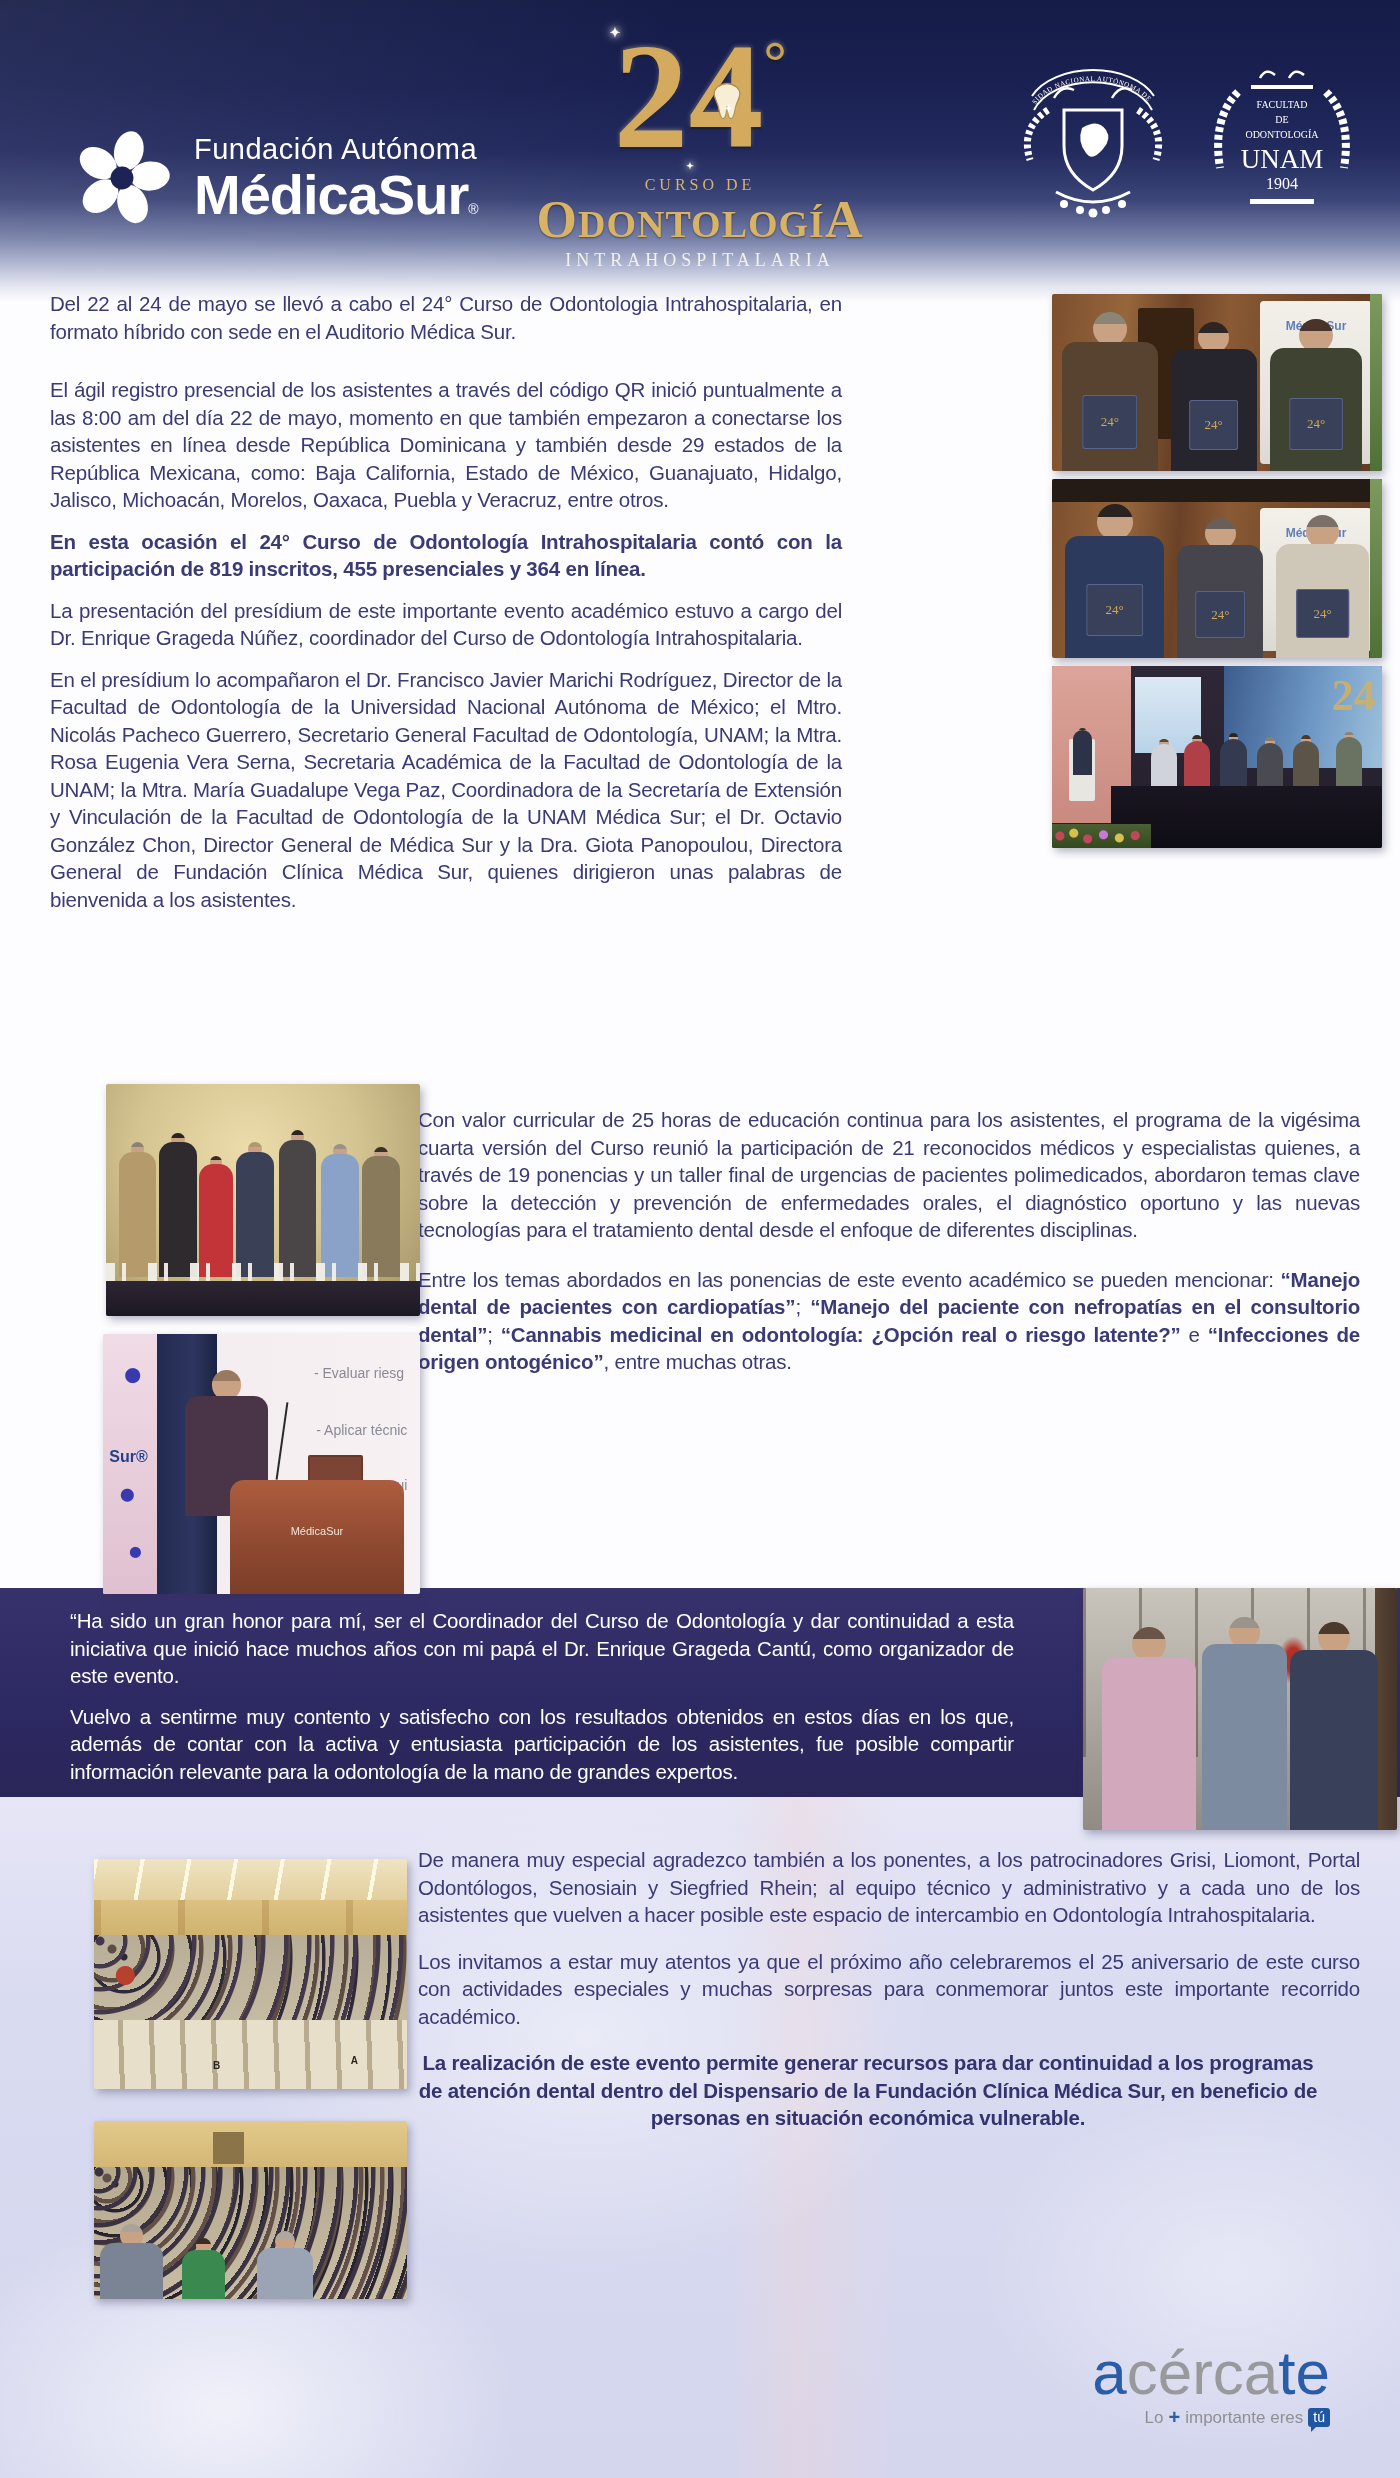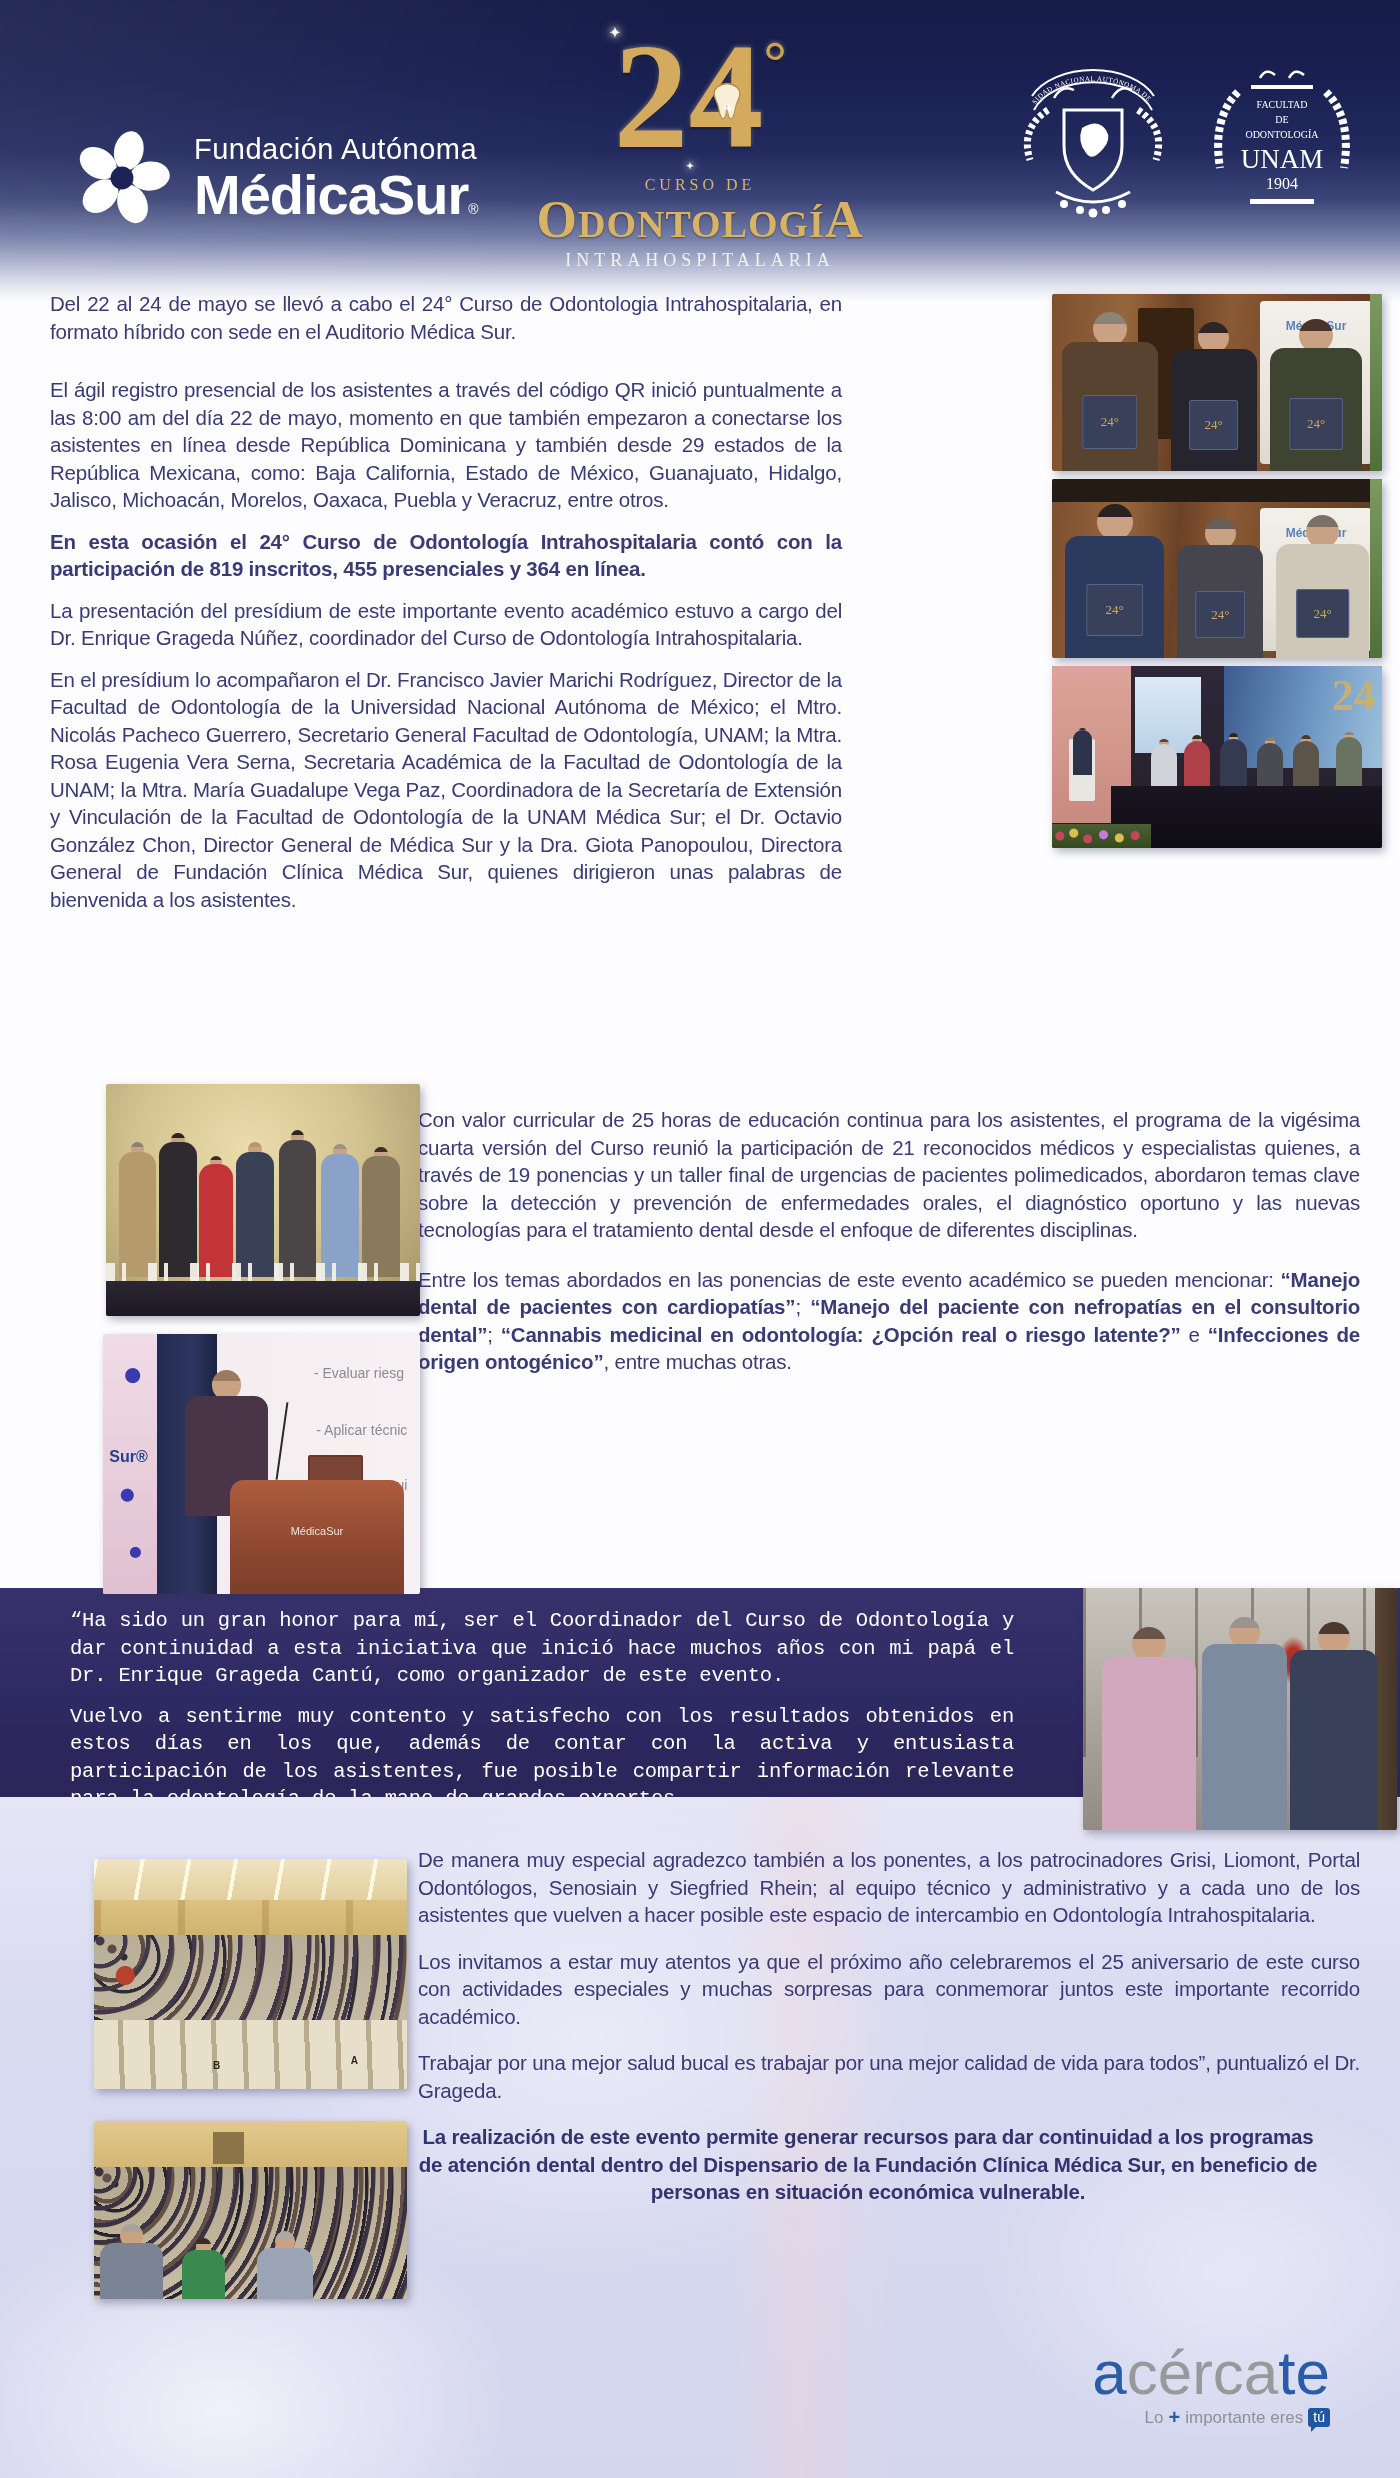--- a/index.html
+++ b/index.html
@@ -44,21 +44,21 @@
   .col2 p{margin:0 0 22px;}
   .col3{position:absolute;left:418px;top:1846px;width:942px;}
   .col3 p{margin:0 0 19px;}
   .closing-highlight{font-weight:700;text-align:center;color:#33336e;width:900px;margin:26px auto 0;}
 
   
   .quotebox{position:absolute;left:0;top:1588px;width:1400px;height:209px;
     background:linear-gradient(180deg,#37326c 0%,#2d2962 55%,#2a2659 100%);}
   .quote-text{position:absolute;left:70px;top:19px;width:944px;color:#ffffff;font-size:20.5px;
     line-height:27.5px;text-align:justify;letter-spacing:-.2px;}
-  .quote-text p{margin:0 0 13px;font-family:Liberation Mono, monospace;}
+  .quote-text p{margin:0 0 13px;}
 
   
   .lavender{position:absolute;left:0;top:1797px;width:1400px;height:681px;
     background:
       radial-gradient(ellipse 420px 300px at 16% 90%,rgba(255,255,255,.65),transparent 70%),
       radial-gradient(ellipse 500px 340px at 42% 35%,rgba(255,255,255,.45),transparent 70%),
       radial-gradient(ellipse 360px 260px at 88% 70%,rgba(255,255,255,.4),transparent 70%),
       linear-gradient(90deg,rgba(230,230,248,0) 52%,rgba(242,212,212,.35) 57%,rgba(230,230,248,0) 64%),
       linear-gradient(180deg,#e6e6f6 0%,#d9dbf1 30%,#d4d6ee 100%);}
 
@@ -474,21 +474,20 @@
       </div>
     <div class="fig" style="left:52%;width:18%;height:38%;--suit:#9aa4b4;--hair:#b0a89e">
         <div class="hd"></div>
         <div class="bd"></div>
       </div>
   </figure>
 
   <section class="txt col3">
     <p>De manera muy especial agradezco también a los ponentes, a los patrocinadores Grisi, Liomont, Portal Odontólogos, Senosiain y Siegfried Rhein; al equipo técnico y administrativo y a cada uno de los asistentes que vuelven a hacer posible este espacio de intercambio en Odontología Intrahospitalaria.</p>
     <p>Los invitamos a estar muy atentos ya que el próximo año celebraremos el 25 aniversario de este curso con actividades especiales y muchas sorpresas para conmemorar juntos este importante recorrido académico.</p>
-    <p>Trabajar por una mejor salud bucal es trabajar por una mejor calidad de vida para todos”, puntualizó el Dr. Grageda.</p>
     <p class="closing-highlight">La realización de este evento permite generar recursos para dar continuidad a los programas de atención dental dentro del Dispensario de la Fundación Clínica Médica Sur, en beneficio de personas en situación económica vulnerable.</p>
   </section>
 
   <div class="acercate">
     <div class="acr-word"><span class="blue">a</span><span class="gray">c</span><span class="gray">é</span><span class="gray">r</span><span class="gray">c</span><span class="gray">a</span><span class="blue">t</span><span class="blue">e</span></div>
     <div class="acr-tag">
       <span>Lo</span>
       <span class="plus">+</span>
       <span>importante eres</span>
       <span class="acr-badge">tú</span>

